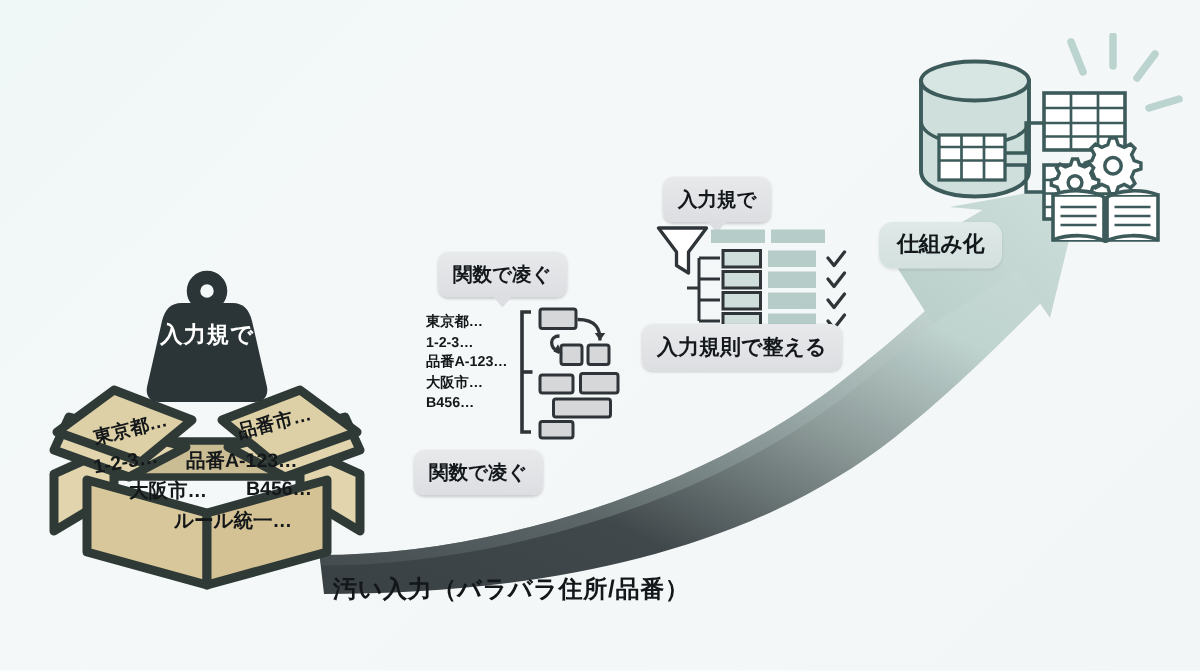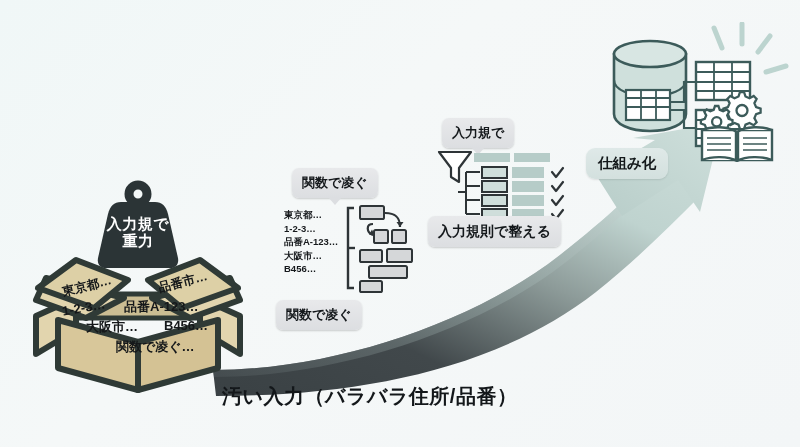--- a/index.html
+++ b/index.html
@@ -47,21 +47,21 @@
     color:#ffffff;font-weight:bold;font-size:15px;line-height:1.12;
     text-align:center;letter-spacing:.5px;
   }
 
   
   .boxtext{position:absolute;color:#15181a;font-weight:bold;white-space:nowrap;}
 
   
   .caption{
     position:absolute;left:222px;top:383px;
-    font-size:20px;font-weight:bold;color:#13171a;white-space:nowrap;
+    font-size:16px;font-weight:bold;color:#13171a;white-space:nowrap;
     letter-spacing:.5px;
   }
 </style>
 </head>
 <body>
 
 <div class="stage">
 
   <svg class="abs sweep" viewBox="0 0 800 447" xmlns="http://www.w3.org/2000/svg">
     <defs>
@@ -126,31 +126,30 @@
     </svg>
 
     <div class="abs" style="left:62px;top:0px;width:96px;height:92px;">
       <svg width="96" height="92" viewBox="0 0 96 92">
         <path d="M39,16 a9,9 0 1,1 18,0 a9,9 0 1,1 -18,0" fill="none" stroke="#2b3436" stroke-width="9"></path>
         <path d="M31,24 L65,24 C72,24 76,28 78,36 L88,80 C89,86 86,90 80,90 L16,90
                  C10,90 7,86 8,80 L18,36 C20,28 24,24 31,24 Z" fill="#2b3436"></path>
       </svg>
       <div class="weight-label">
         <div>入力規で</div>
-        <div>重力</div>
       </div>
     </div>
 
     <div class="boxtext" style="left:34px;top:100px;font-size:12.5px;transform:rotate(-14deg);">東京都…</div>
     <div class="boxtext" style="left:130px;top:96px;font-size:12.5px;transform:rotate(-14deg);">品番市…</div>
     <div class="boxtext" style="left:34px;top:122px;font-size:13px;transform:rotate(-10deg);">1-2-3…</div>
     <div class="boxtext" style="left:96px;top:120px;font-size:13px;">品番A-123…</div>
     <div class="boxtext" style="left:58px;top:140px;font-size:13px;">大阪市…</div>
     <div class="boxtext" style="left:136px;top:140px;font-size:13px;">B456…</div>
-    <div class="boxtext" style="left:88px;top:160px;font-size:13px;">関数で凌ぐ…</div>
+    <div class="boxtext" style="left:88px;top:160px;font-size:13px;">ルール統一…</div>
   </div>
 
   <div class="abs" style="left:276px;top:168px;width:150px;height:170px;">
 
     <div class="pill tail abs" style="left:16px;top:0;font-size:13px;">関数で凌ぐ</div>
 
     <div class="abs" style="left:8px;top:40px;font-size:9.5px;line-height:13.6px;font-weight:bold;color:#16191c;white-space:nowrap;">
       <div>東京都…</div>
       <div>1-2-3…</div>
       <div>品番A-123…</div>

